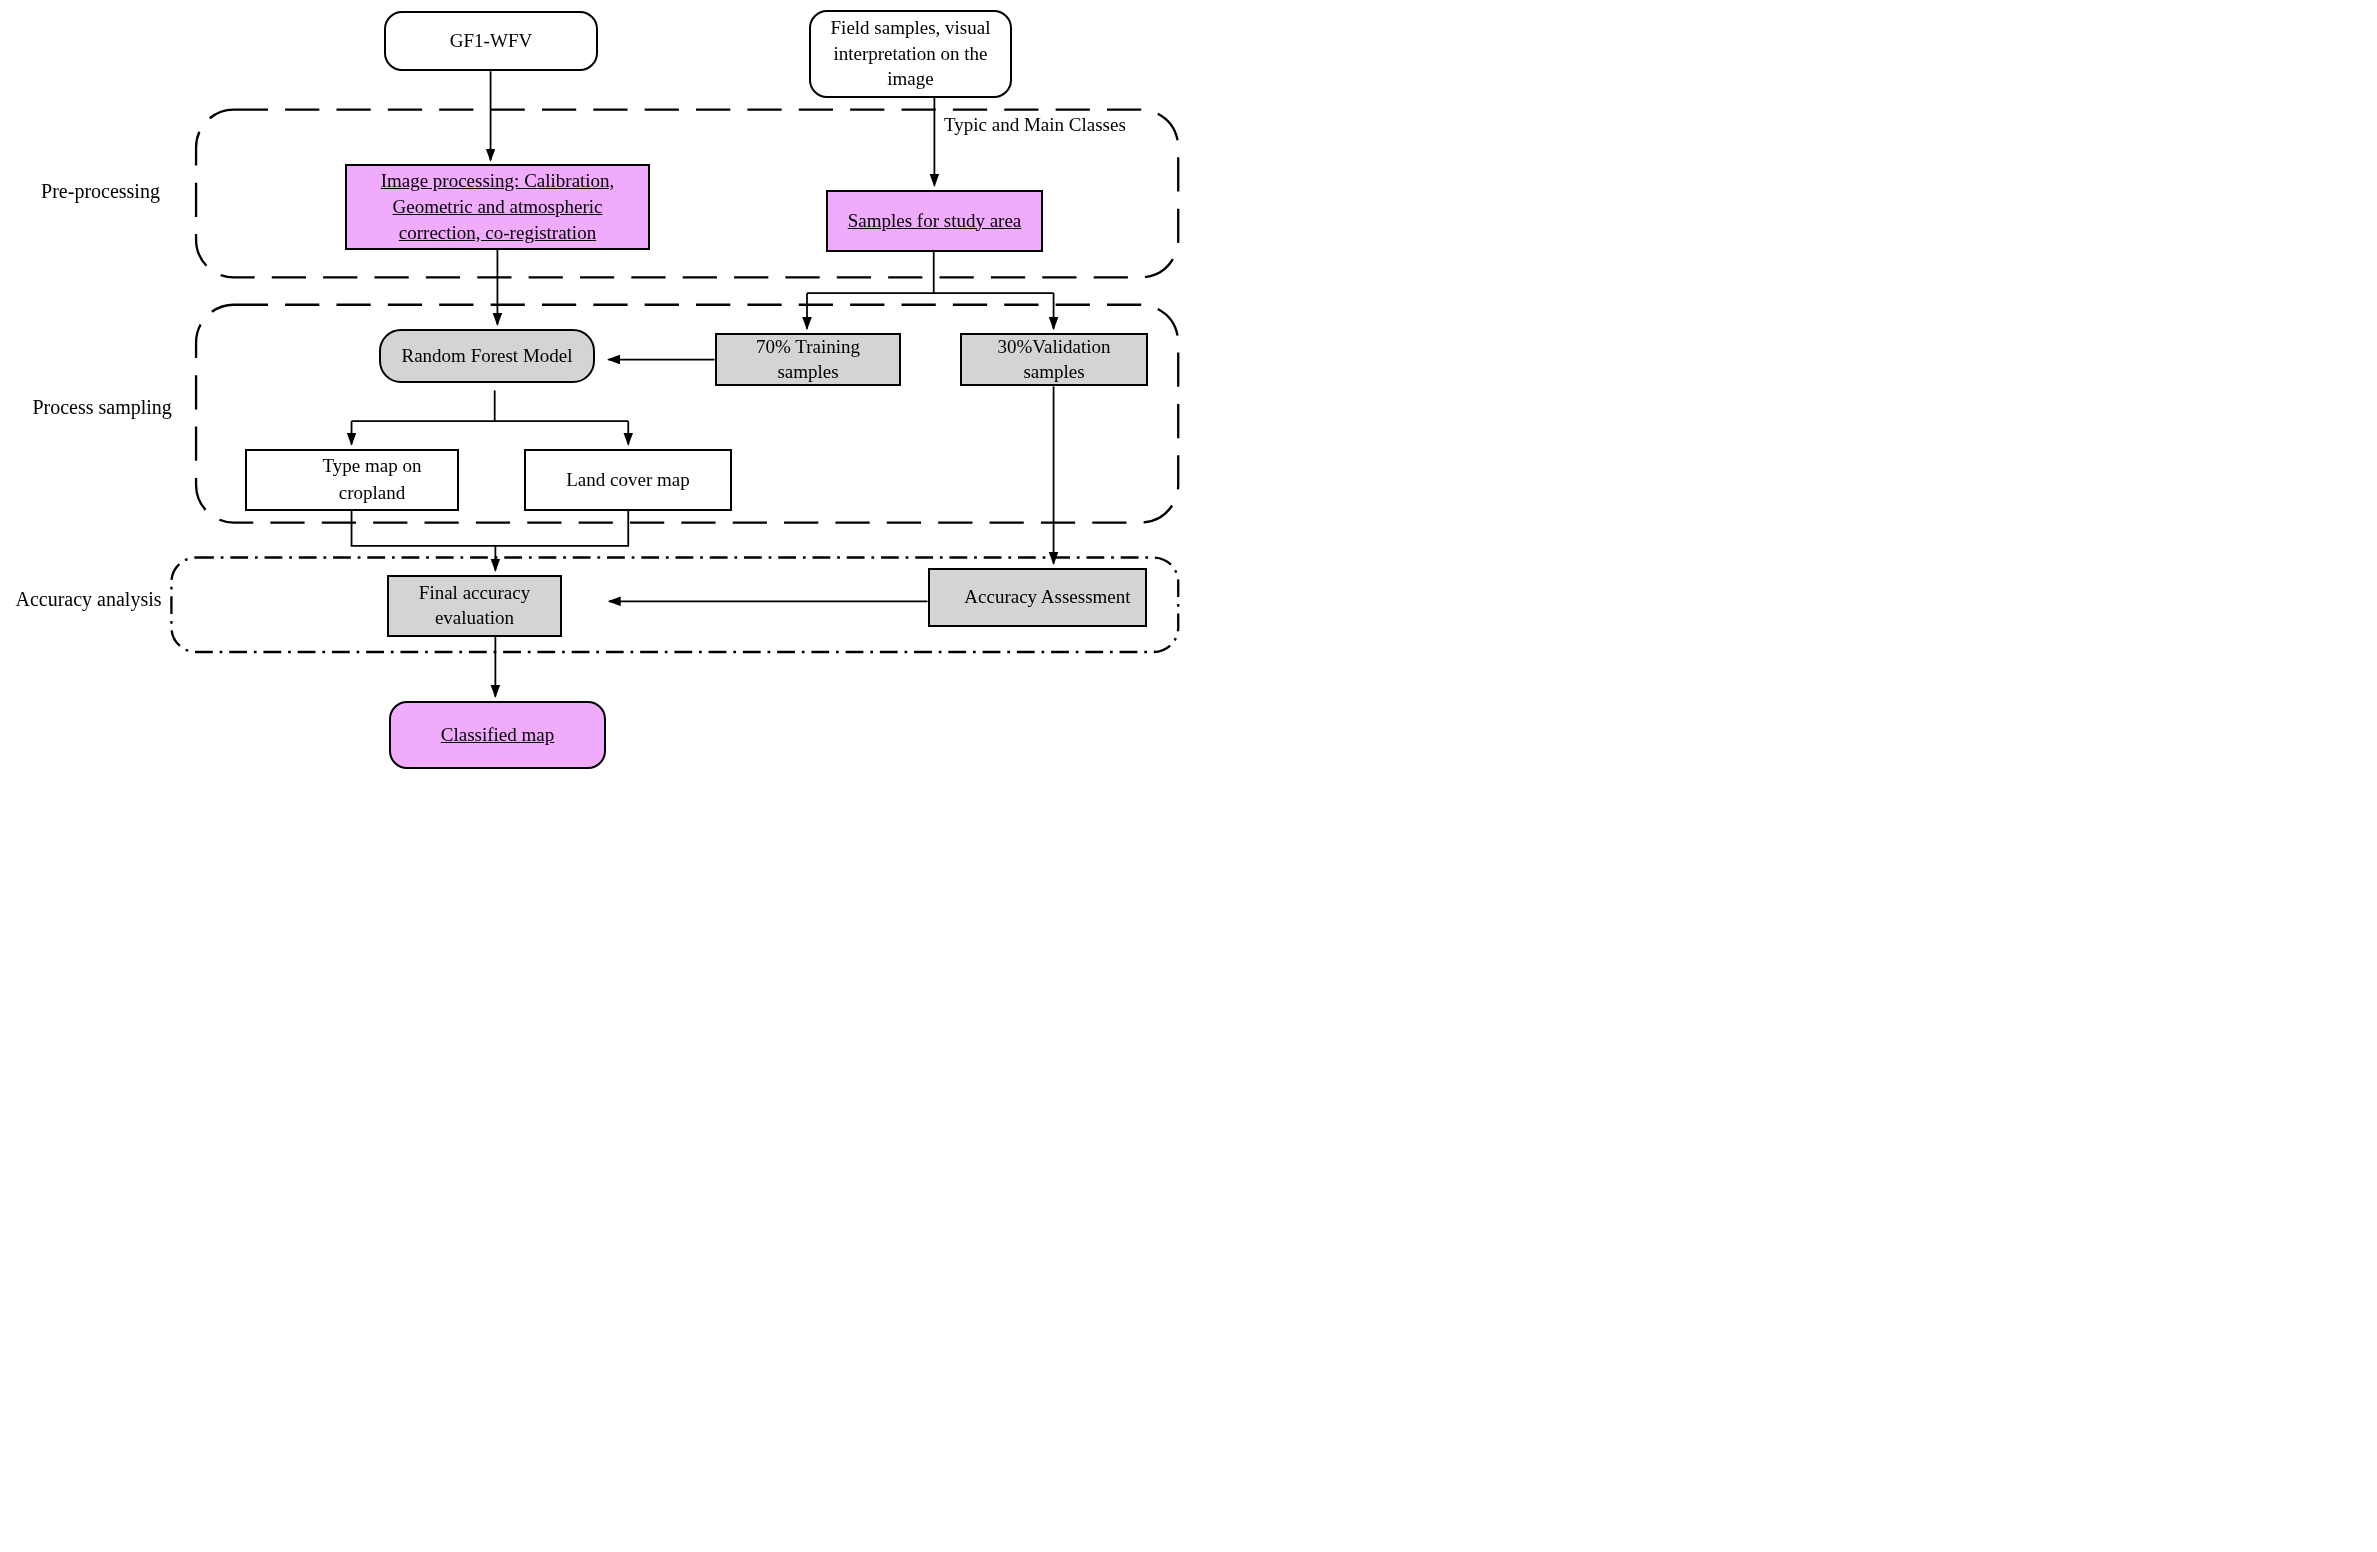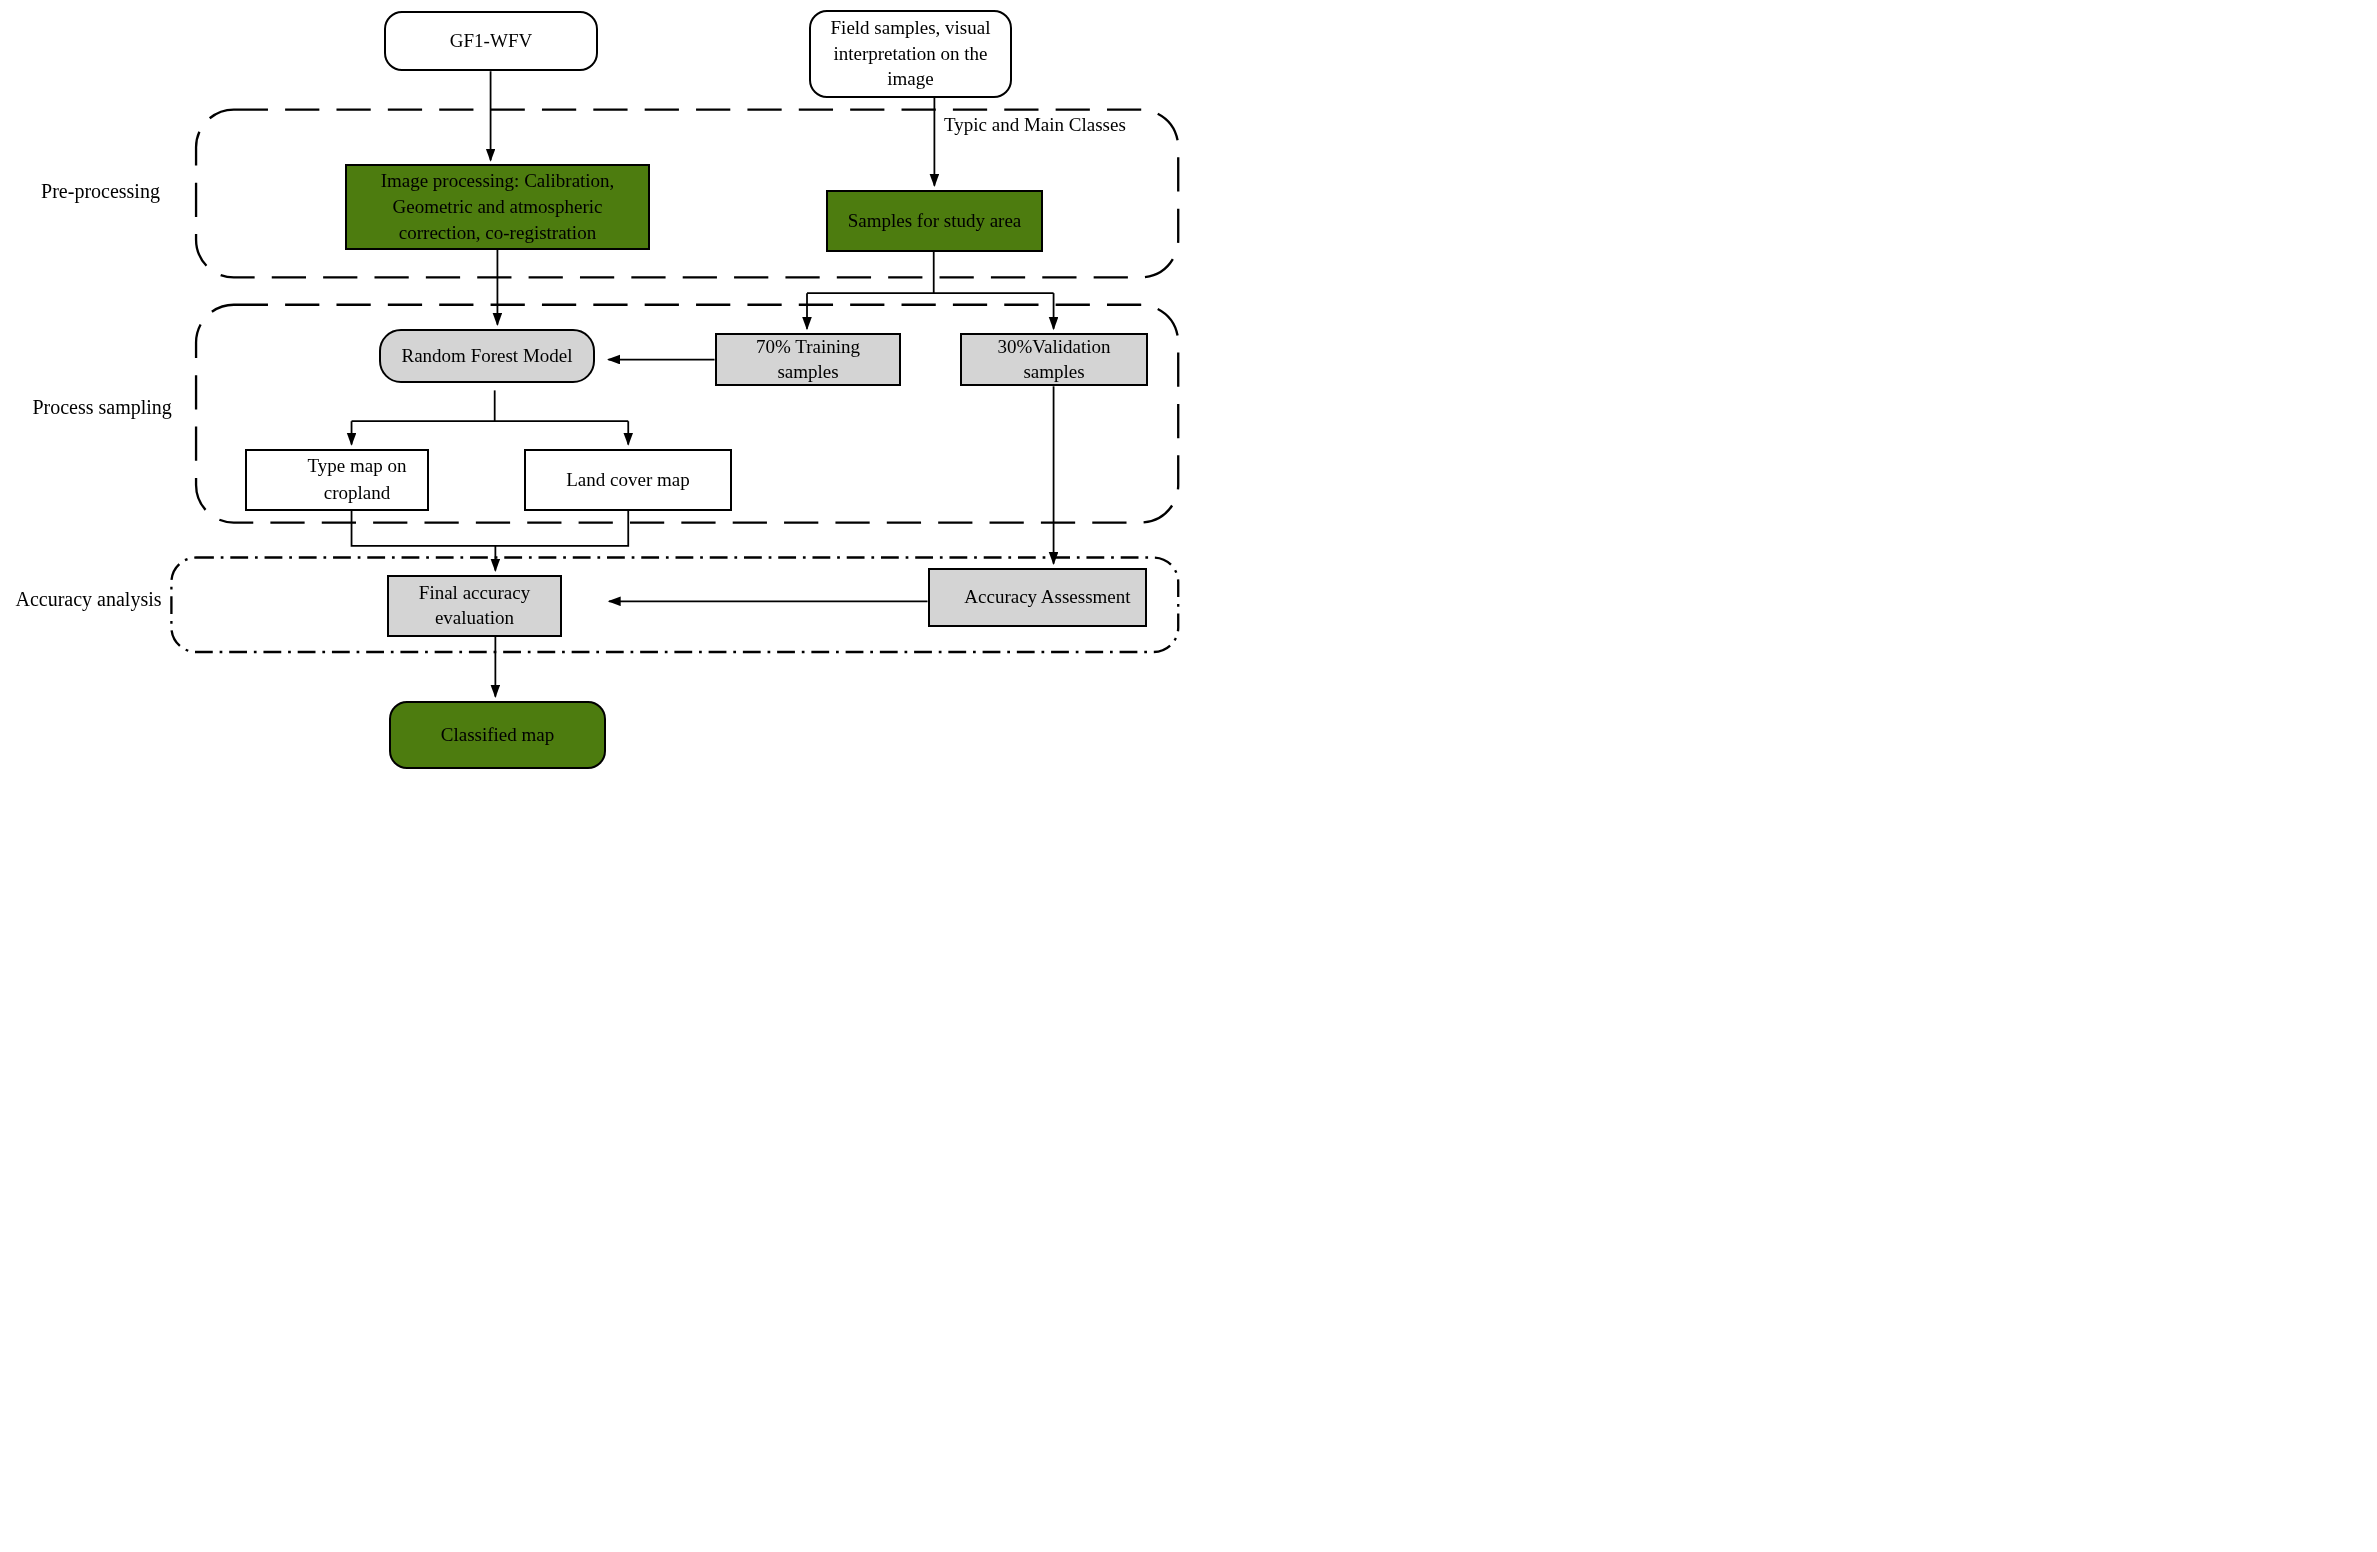--- a/index.html
+++ b/index.html
@@ -19,21 +19,21 @@
     white-space:pre-line;
     font-size:19px;line-height:1.42;
     border:2.1px solid #000;
     background:#ffffff;
     box-sizing:border-box;
     z-index:2;
     padding:1.4px 4.1px;
   }
   .rounded{border-radius:18px;border-width:2.7px;}
   .rfm-round{border-radius:22px;border-width:2.7px;}
-  .light{background:#4d7c0f;}
+  .light{background:#f0abfc;text-decoration:underline;}
   .mid{background:#d4d4d4;}
   .sec-label{
     position:absolute;
     font-size:20px;
     text-align:center;
     z-index:2;
     white-space:nowrap;
   }
   .annotation{
     position:absolute;
@@ -104,21 +104,21 @@
   <div class="node light" style="left:826px;top:190px;width:217px;height:62px;">Samples for study area</div>
 
   <div class="node mid rfm-round" style="left:379px;top:329px;width:216px;height:54px;">Random Forest Model</div>
 
   <div class="node mid" style="left:715px;top:333px;width:186px;height:53px;line-height:1.3;">70% Training
 samples</div>
 
   <div class="node mid" style="left:960px;top:333px;width:188px;height:53px;line-height:1.3;">30%Validation
 samples</div>
 
-  <div class="node" style="left:245px;top:449px;width:184px;height:62px;padding-left:44px;">Type map on cropland</div>
+  <div class="node" style="left:245px;top:449px;width:214px;height:62px;padding-left:44px;">Type map on cropland</div>
 
   <div class="node" style="left:524px;top:449px;width:208px;height:62px;">Land cover map</div>
 
   <div class="node mid" style="left:387px;top:575px;width:175px;height:62px;line-height:1.3;">Final accuracy
 evaluation</div>
 
   <div class="node mid" style="left:928px;top:568px;width:219px;height:59px;padding-left:24px;">Accuracy Assessment</div>
 
   <div class="node light rounded" style="left:389px;top:701px;width:217px;height:68px;">Classified map</div>
 

